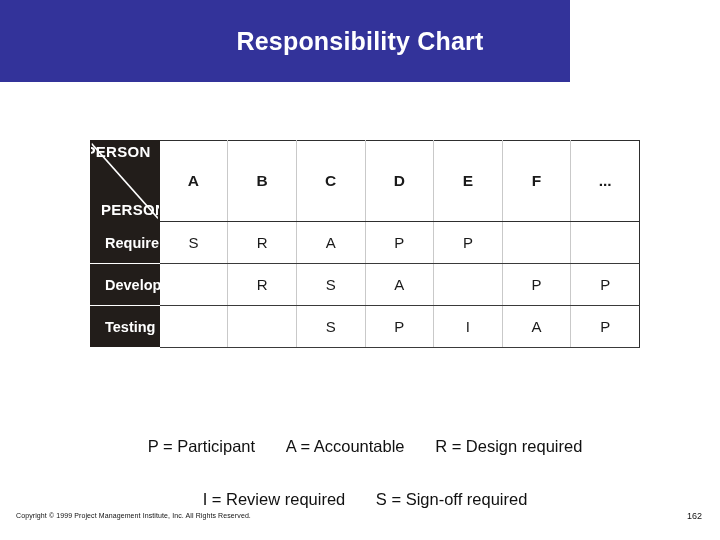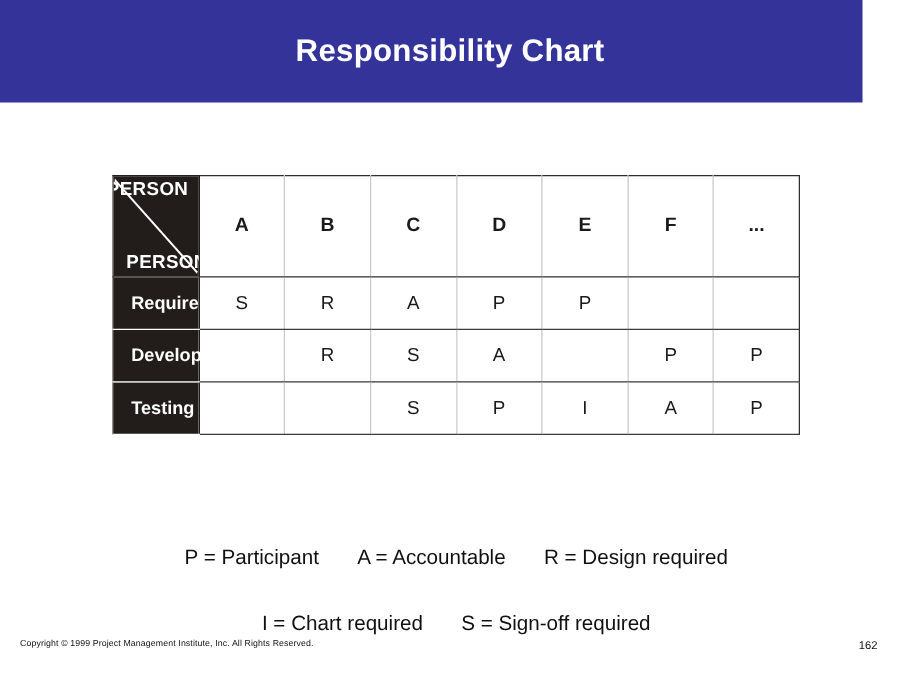--- a/index.html
+++ b/index.html
@@ -13,21 +13,21 @@
     font-family: "Liberation Sans", sans-serif;
     overflow: hidden;
     position: relative;
   }
 
   
   #title-banner {
     position: absolute;
     left: 0;
     top: 0;
-    width: 690px;
+    width: 570px;
     height: 82px;
     background: #33339a;
   }
   #slide-title {
     position: absolute;
     left: 0;
     top: 0;
     width: 720px;
     height: 82px;
     line-height: 82px;
@@ -234,19 +234,19 @@
   </tbody>
 </table>
 
 <div id="legend">
   <div class="legend-line">
     <span class="legend-item">P = Participant</span>
     <span class="legend-item">A = Accountable</span>
     <span class="legend-item">R = Design required</span>
   </div>
   <div class="legend-line">
-    <span class="legend-item">I = Chart required</span>
+    <span class="legend-item">I = Review required</span>
     <span class="legend-item">S = Sign-off required</span>
   </div>
 </div>
 
 <div id="footer-copyright">Copyright © 1999 Project Management Institute, Inc. All Rights Reserved.</div>
 <div id="footer-pagenum">162</div>
 
 </body></html>

